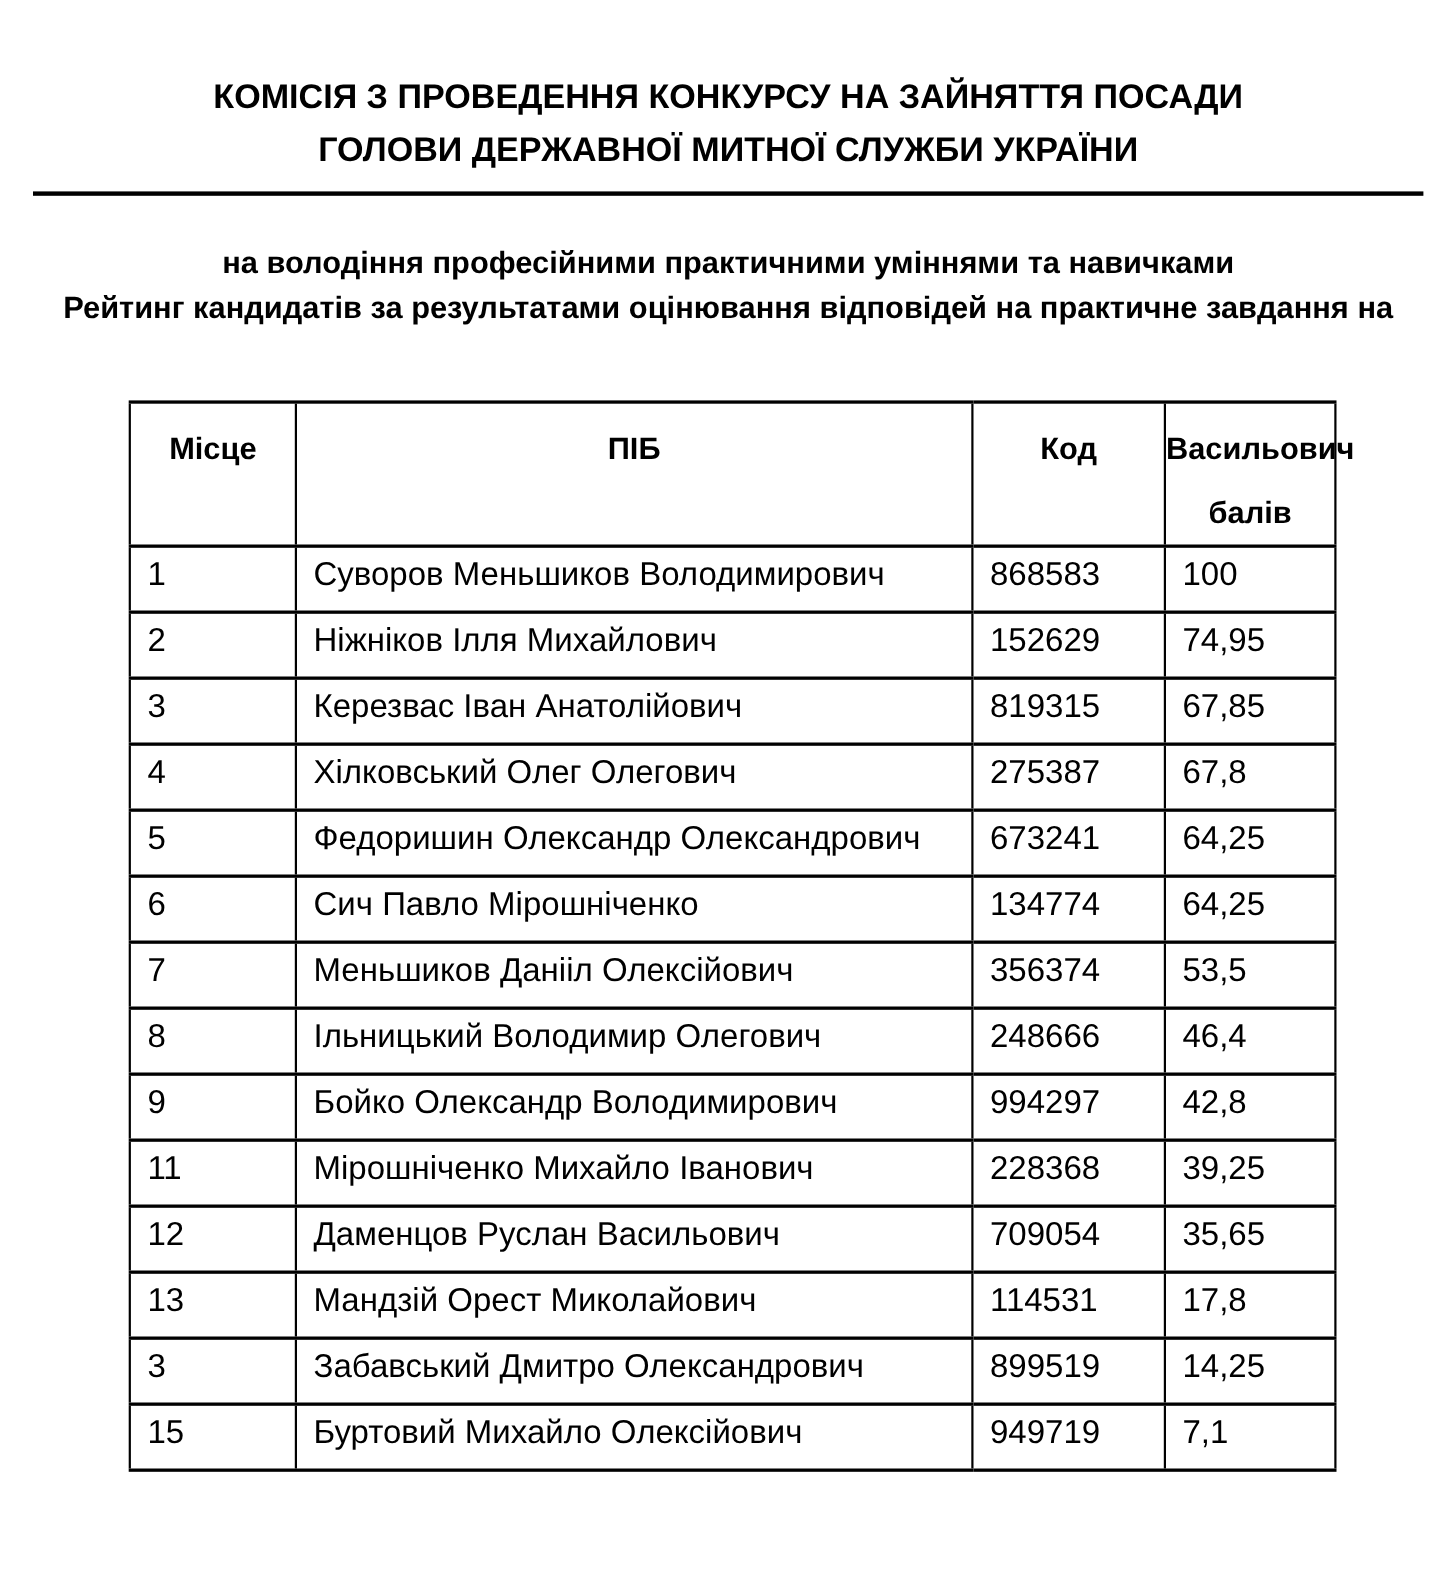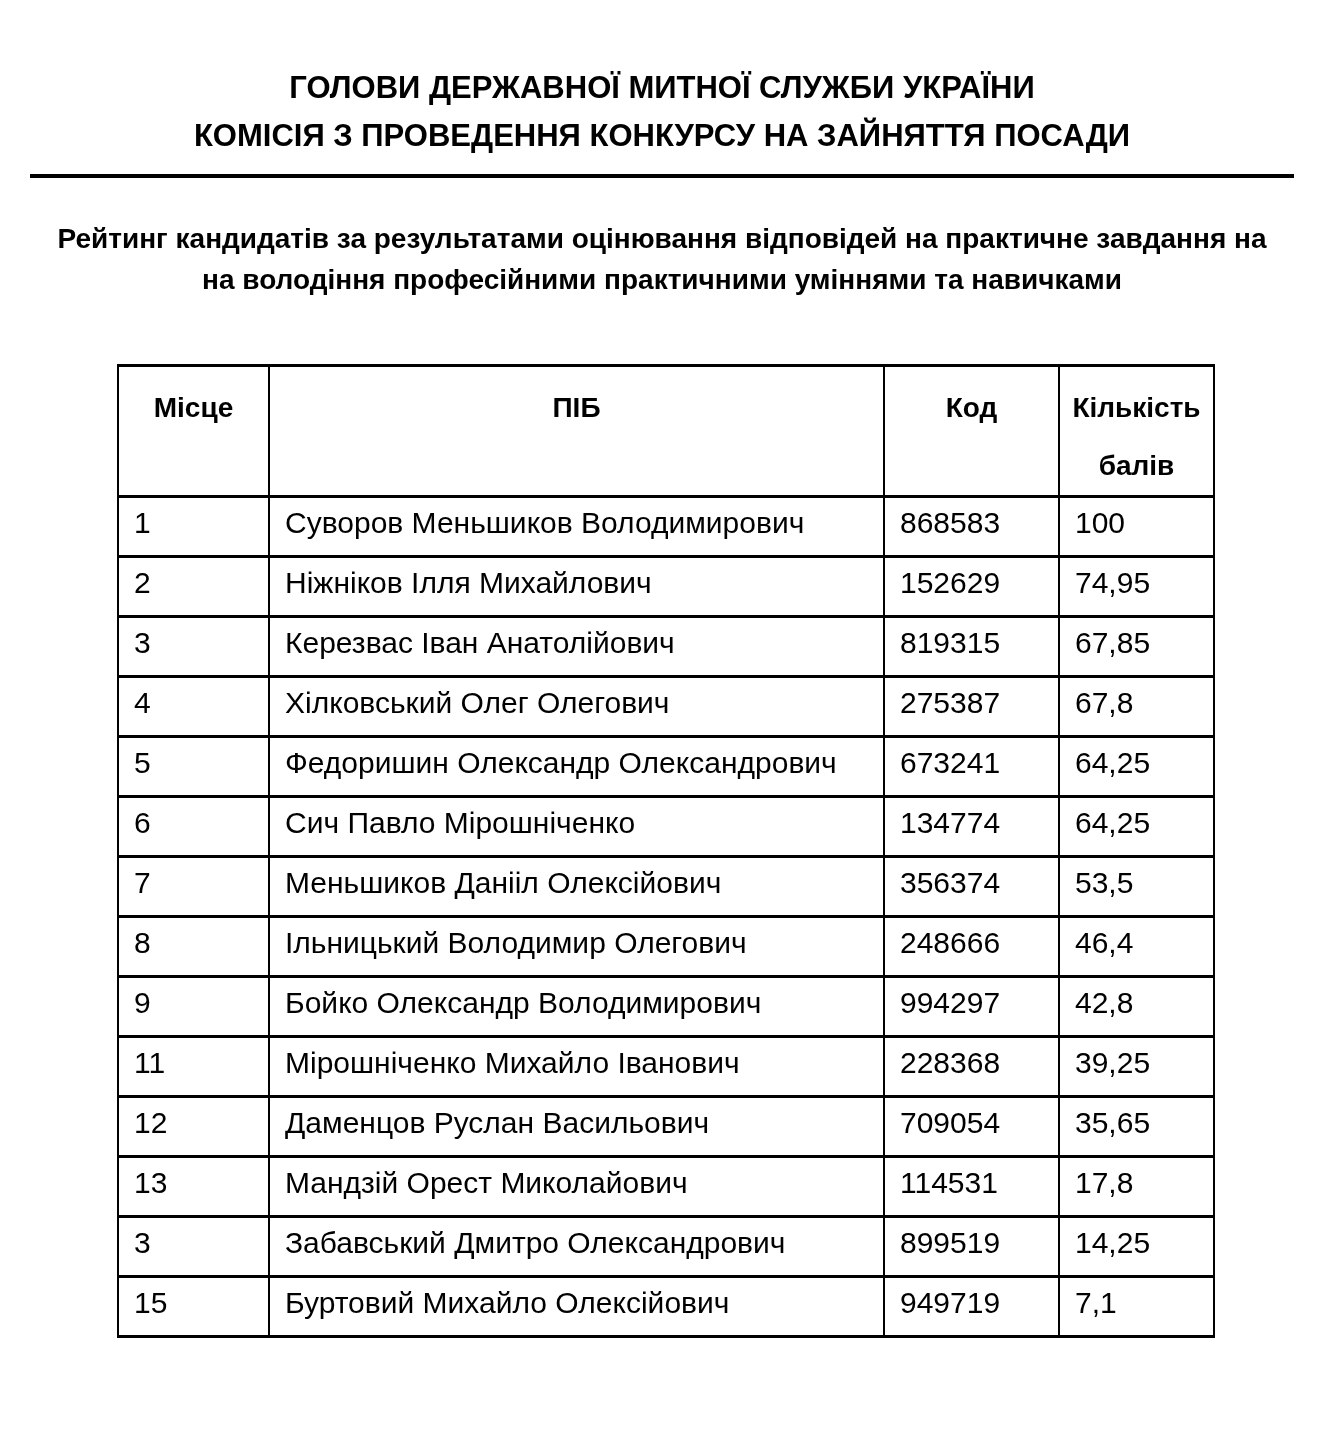--- a/index.html
+++ b/index.html
@@ -71,44 +71,44 @@
     overflow: hidden;
     text-align: left;
   }
 </style>
 </head>
 <body>
 
 <div class="page">
 
   <div class="doc-title">
+    <div>КОМІСІЯ З ПРОВЕДЕННЯ КОНКУРСУ НА ЗАЙНЯТТЯ ПОСАДИ</div>
     <div>ГОЛОВИ ДЕРЖАВНОЇ МИТНОЇ СЛУЖБИ УКРАЇНИ</div>
-    <div>КОМІСІЯ З ПРОВЕДЕННЯ КОНКУРСУ НА ЗАЙНЯТТЯ ПОСАДИ</div>
   </div>
 
   <div class="rule"></div>
 
   <div class="doc-subtitle">
+    <div>на володіння професійними практичними уміннями та навичками</div>
     <div>Рейтинг кандидатів за результатами оцінювання відповідей на практичне завдання на</div>
-    <div>на володіння професійними практичними уміннями та навичками</div>
   </div>
 
   <table class="ranking">
     <colgroup>
       <col class="c-place">
       <col class="c-name">
       <col class="c-code">
       <col class="c-score">
     </colgroup>
     <thead>
       <tr>
         <th>Місце</th>
         <th>ПІБ</th>
         <th>Код</th>
-        <th>Кількість балів</th>
+        <th>Васильович балів</th>
       </tr>
     </thead>
     <tbody>
     <tr>
       <td>1</td>
       <td>Суворов Меньшиков Володимирович</td>
       <td>868583</td>
       <td>100</td>
     </tr>
 

